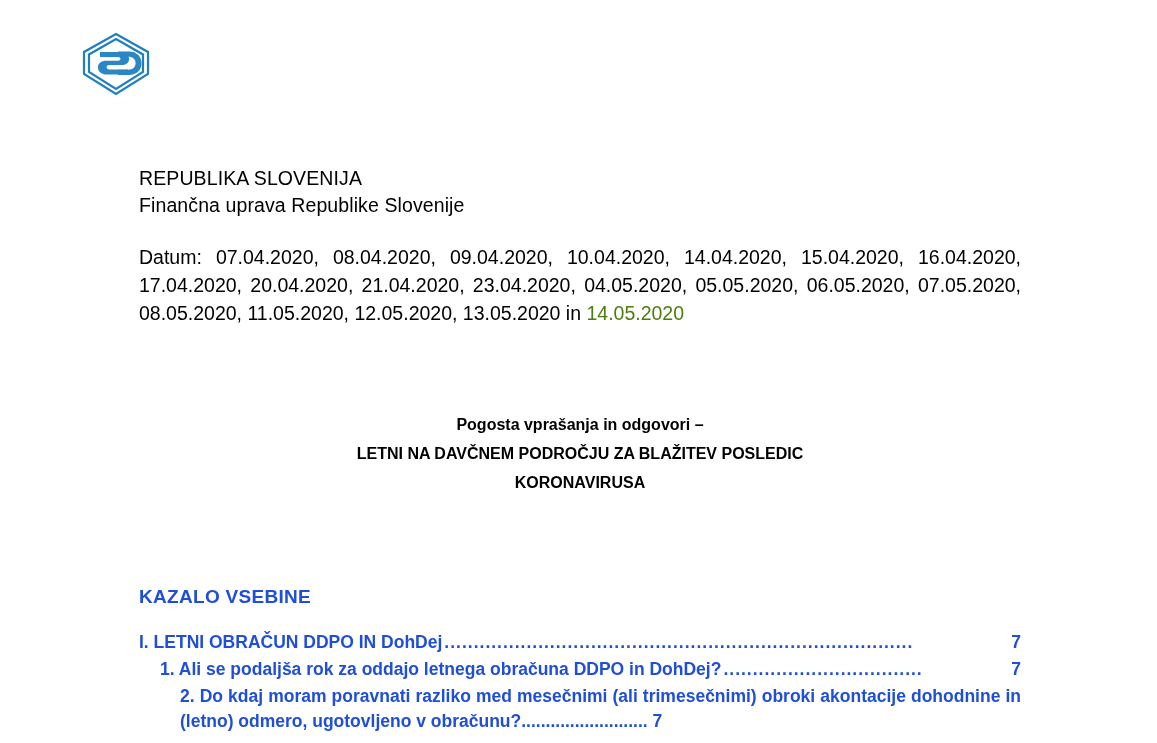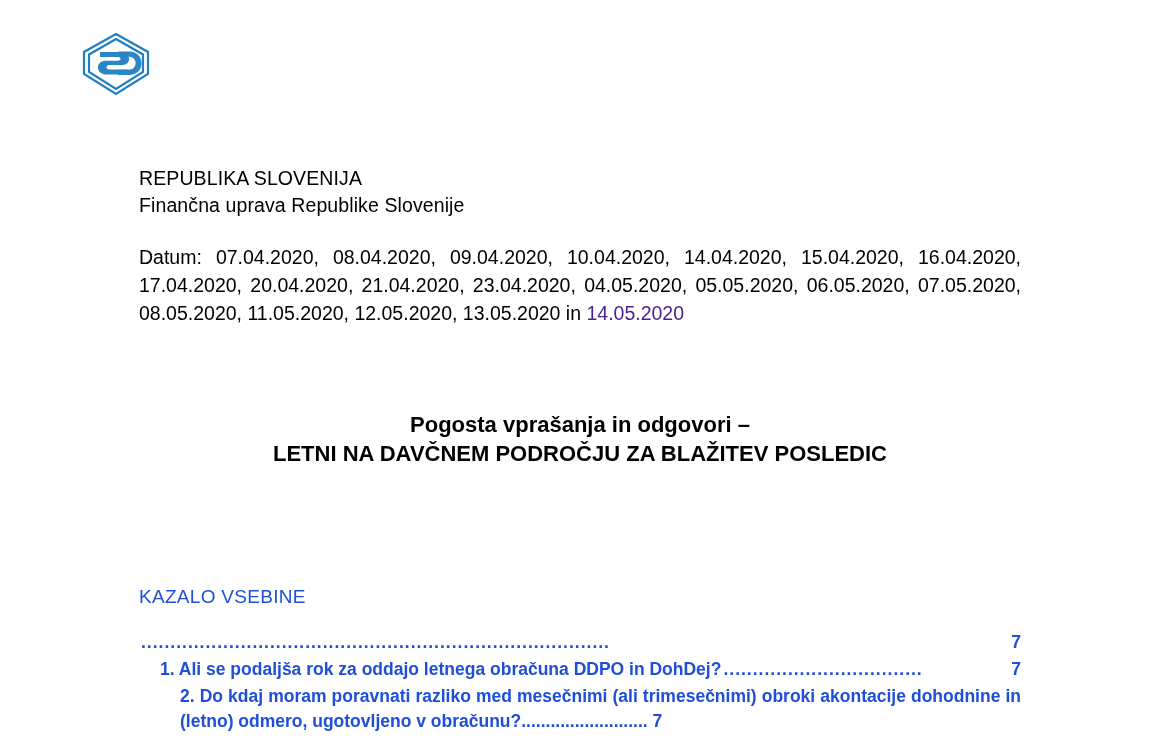--- a/index.html
+++ b/index.html
@@ -52,48 +52,48 @@
     font-size: 19.5px;
     line-height: 28px;
   }
   .meta-dates {
     text-align: justify;
     text-align-last: left;
     font-size: 19.5px;
     line-height: 28px;
   }
   .red {
-    color: #4c1d95;
+    color: #4d7c0f;
   }
   
   .title-block {
     position: absolute;
     left: 139px;
     top: 410px;
     width: 882px;
     text-align: center;
   }
   .title-line {
-    font-size: 22px;
+    font-size: 16px;
     font-weight: bold;
     line-height: 29px;
   }
   .title-sub {
     font-size: 20.5px;
     font-weight: bold;
     line-height: 29px;
     color: #ff0000;
   }
   
   .toc-heading {
     position: absolute;
     left: 139px;
     top: 586px;
     font-size: 19px;
-    font-weight: normal;
+    font-weight: bold;
     color: #1f4fd8;
     letter-spacing: 0.3px;
   }
   .toc {
     position: absolute;
     left: 139px;
     top: 630px;
     width: 882px;
     color: #1f4fd8;
     font-weight: bold;
@@ -162,27 +162,29 @@
     <div class="meta-dates">
       <span>Datum:</span>
       <span>07.04.2020,  08.04.2020,  09.04.2020,  10.04.2020,  14.04.2020,  15.04.2020, 16.04.2020,    17.04.2020,    20.04.2020,    21.04.2020,    23.04.2020,    04.05.2020, 05.05.2020,    06.05.2020,    07.05.2020,    08.05.2020,    11.05.2020,    12.05.2020, 13.05.2020 in</span>
       <span class="red">14.05.2020</span>
     </div>
   </div>
 
   <div class="title-block">
     <div class="title-line">Pogosta vprašanja in odgovori –</div>
     <div class="title-line">LETNI NA DAVČNEM PODROČJU ZA BLAŽITEV POSLEDIC</div>
+    <div class="title-line">KORONAVIRUSA</div>
   </div>
 
   <div class="toc-heading">KAZALO VSEBINE</div>
 
   <div class="toc">
 
     <div class="toc-row">
+      <span class="toc-text">I. LETNI OBRAČUN DDPO IN DohDej</span>
       <span class="toc-leader">................................................................................</span>
       <span class="toc-page">7</span>
     </div>
 
     <div class="toc-row lvl1">
       <span class="toc-text">1. Ali se podaljša rok za oddajo letnega obračuna DDPO in DohDej?</span>
       <span class="toc-leader">..................................</span>
       <span class="toc-page">7</span>
     </div>
 

